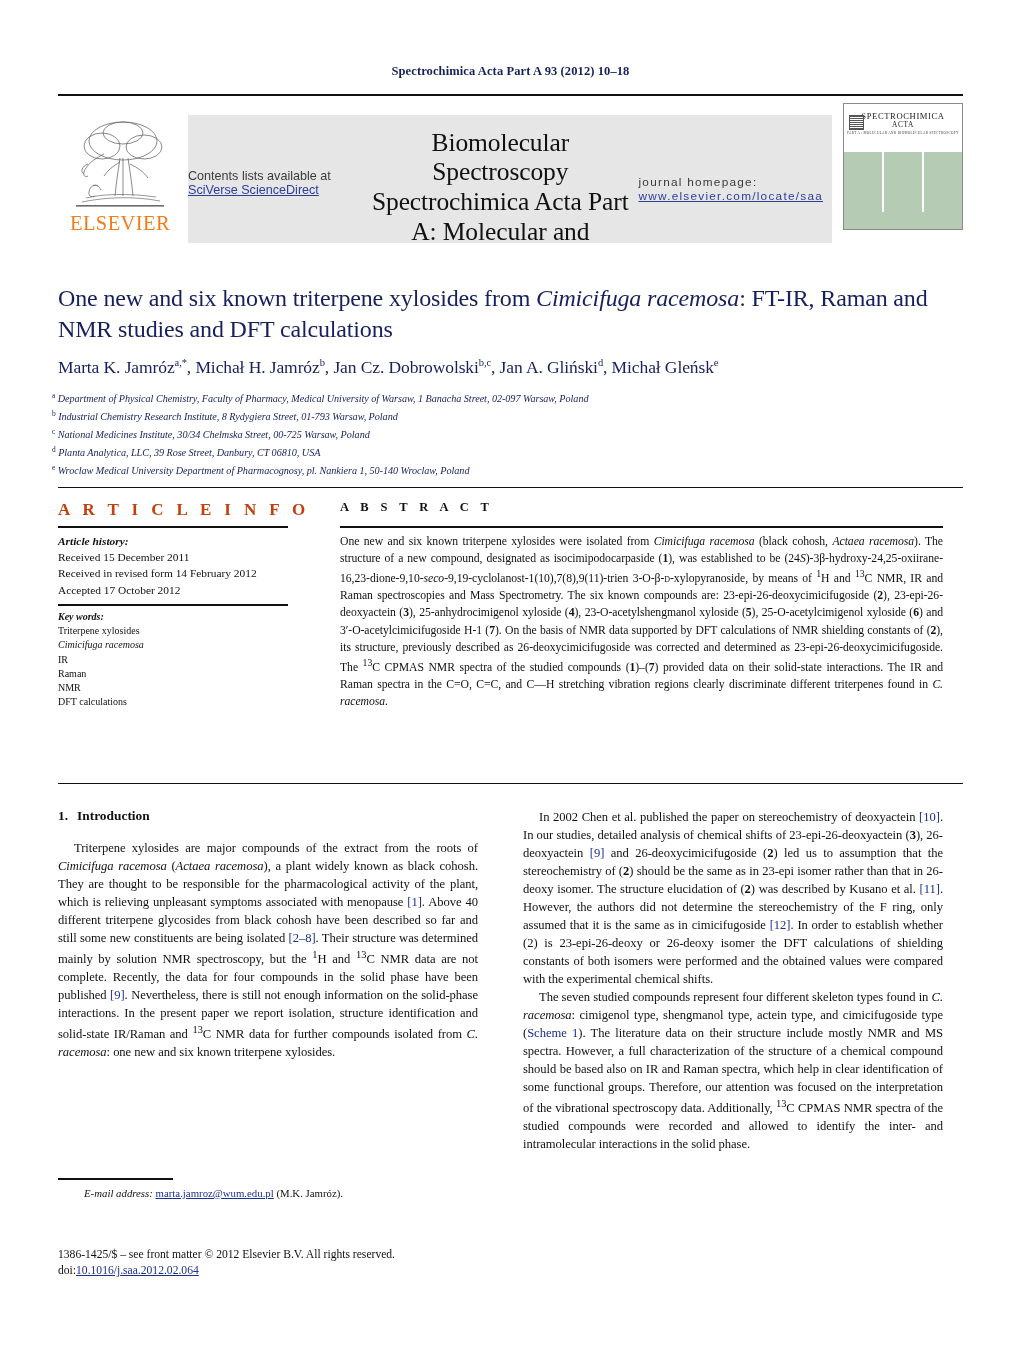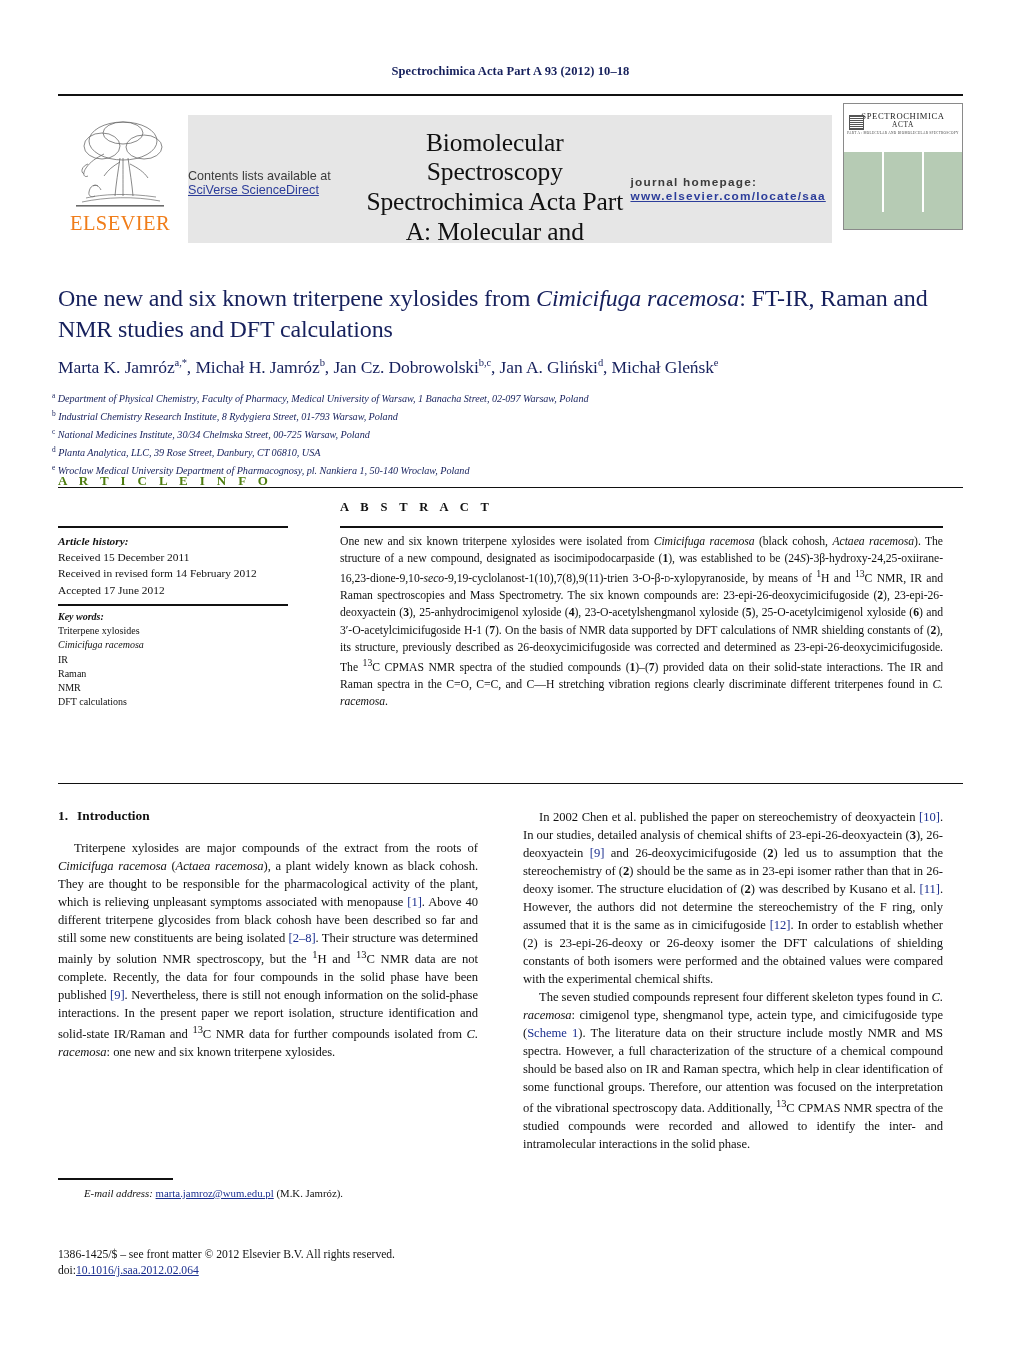--- a/index.html
+++ b/index.html
@@ -96,21 +96,20 @@
     line-height: 1.16;
     margin-top: 8px;
     letter-spacing: -0.1px;
   }
   .homepage-line {
     font-family: "Liberation Sans", sans-serif;
     font-size: 11.8px;
     color: #3b3b3b;
     letter-spacing: 1.25px;
     margin-top: 12px;
-    font-weight: bold;
   }
   .homepage-line .hp-link { color: #2c3d9a; }
   .banner-cover {
     position: absolute;
     right: 0; top: 2px;
     width: 120px;
     height: 127px;
     border: 1px solid #8a8a8a;
     background: #fff;
     box-sizing: border-box;
@@ -209,26 +208,26 @@
   
   .rule-info-top {
     position: absolute;
     left: 58px; top: 487px;
     width: 905px;
     height: 1px;
     background: #111;
   }
   .hdr-article-info {
     position: absolute;
-    left: 58px; top: 473px;
+    left: 58px; top: 500px;
     font-family: "Liberation Serif", serif;
     font-weight: bold;
-    font-size: 13px;
+    font-size: 17px;
     letter-spacing: 4.4px;
-    color: #4d7c0f;
+    color: #c2410c;
   }
   .hdr-abstract {
     position: absolute;
     left: 340px; top: 500px;
     font-family: "Liberation Serif", serif;
     font-weight: bold;
     font-size: 12.5px;
     letter-spacing: 4.4px;
     color: #111;
   }
@@ -443,21 +442,21 @@
   <div class="rule-info-top"></div>
   <div class="hdr-article-info">A R T I C L E   I N F O</div>
   <div class="hdr-abstract">A B S T R A C T</div>
   <div class="rule-info-l"></div>
   <div class="rule-info-r"></div>
 
   <div class="article-history">
     <div class="lbl">Article history:</div>
     <div>Received 15 December 2011</div>
     <div>Received in revised form 14 February 2012</div>
-    <div>Accepted 17 June 2012</div>
+    <div>Accepted 17 October 2012</div>
   </div>
 
   <div class="rule-kw"></div>
   <div class="keywords">
     <div class="lbl">Key words:</div>
     <div>Triterpene xylosides</div>
     <div class="kw-it">Cimicifuga racemosa</div>
     <div>IR</div>
     <div>Raman</div>
     <div>NMR</div>

